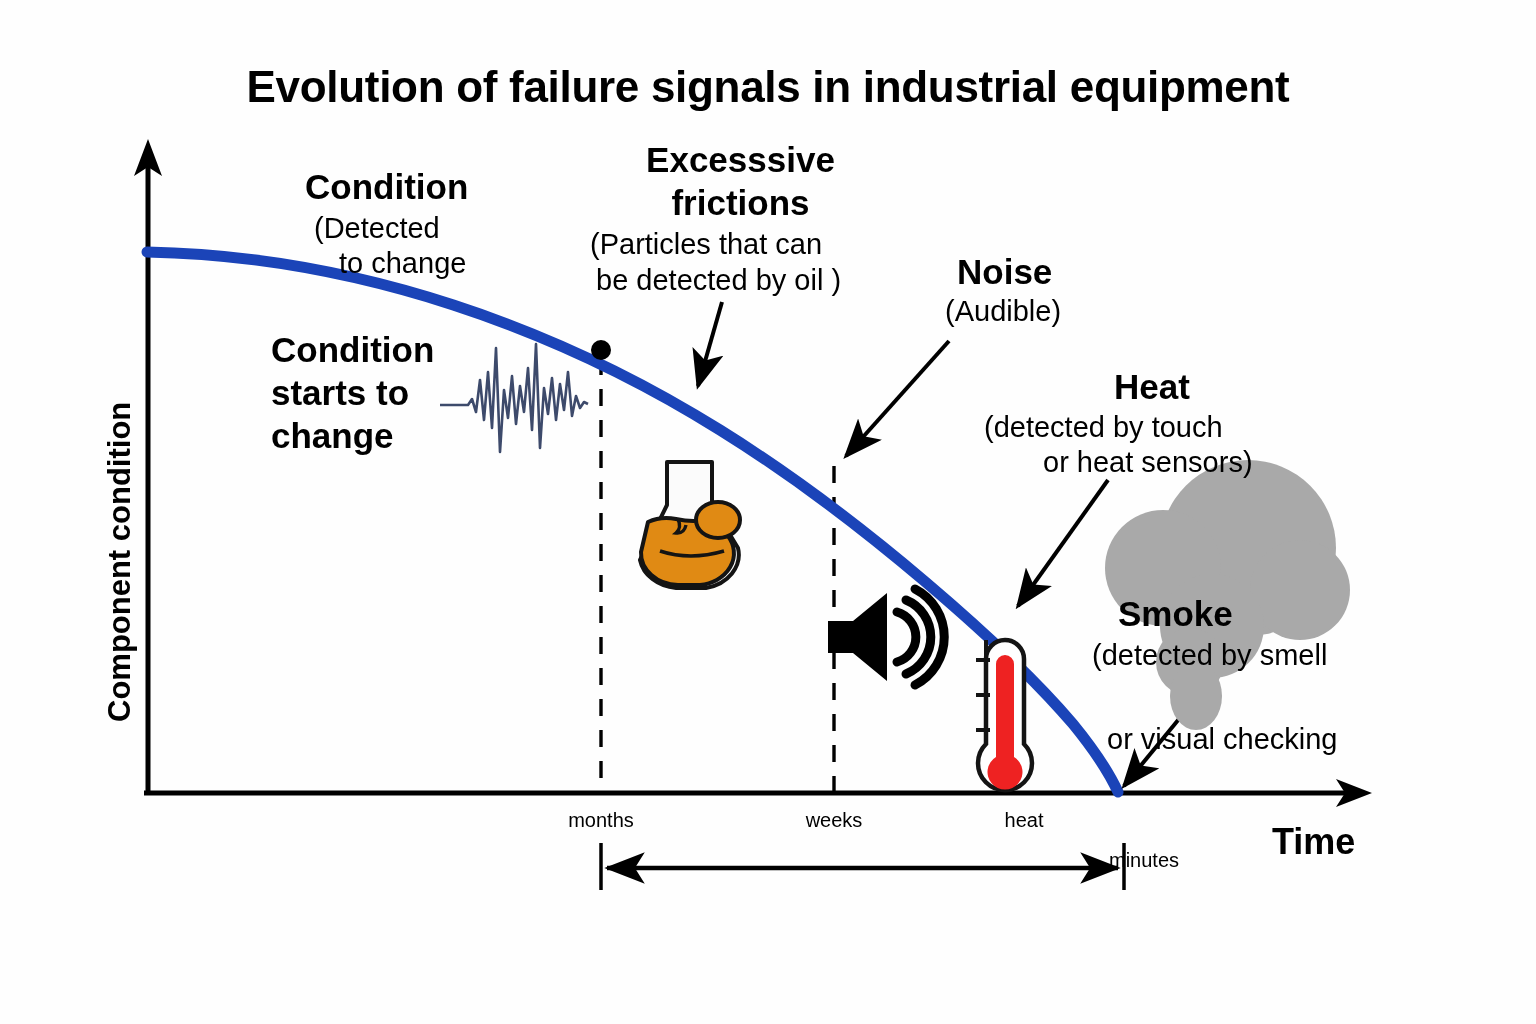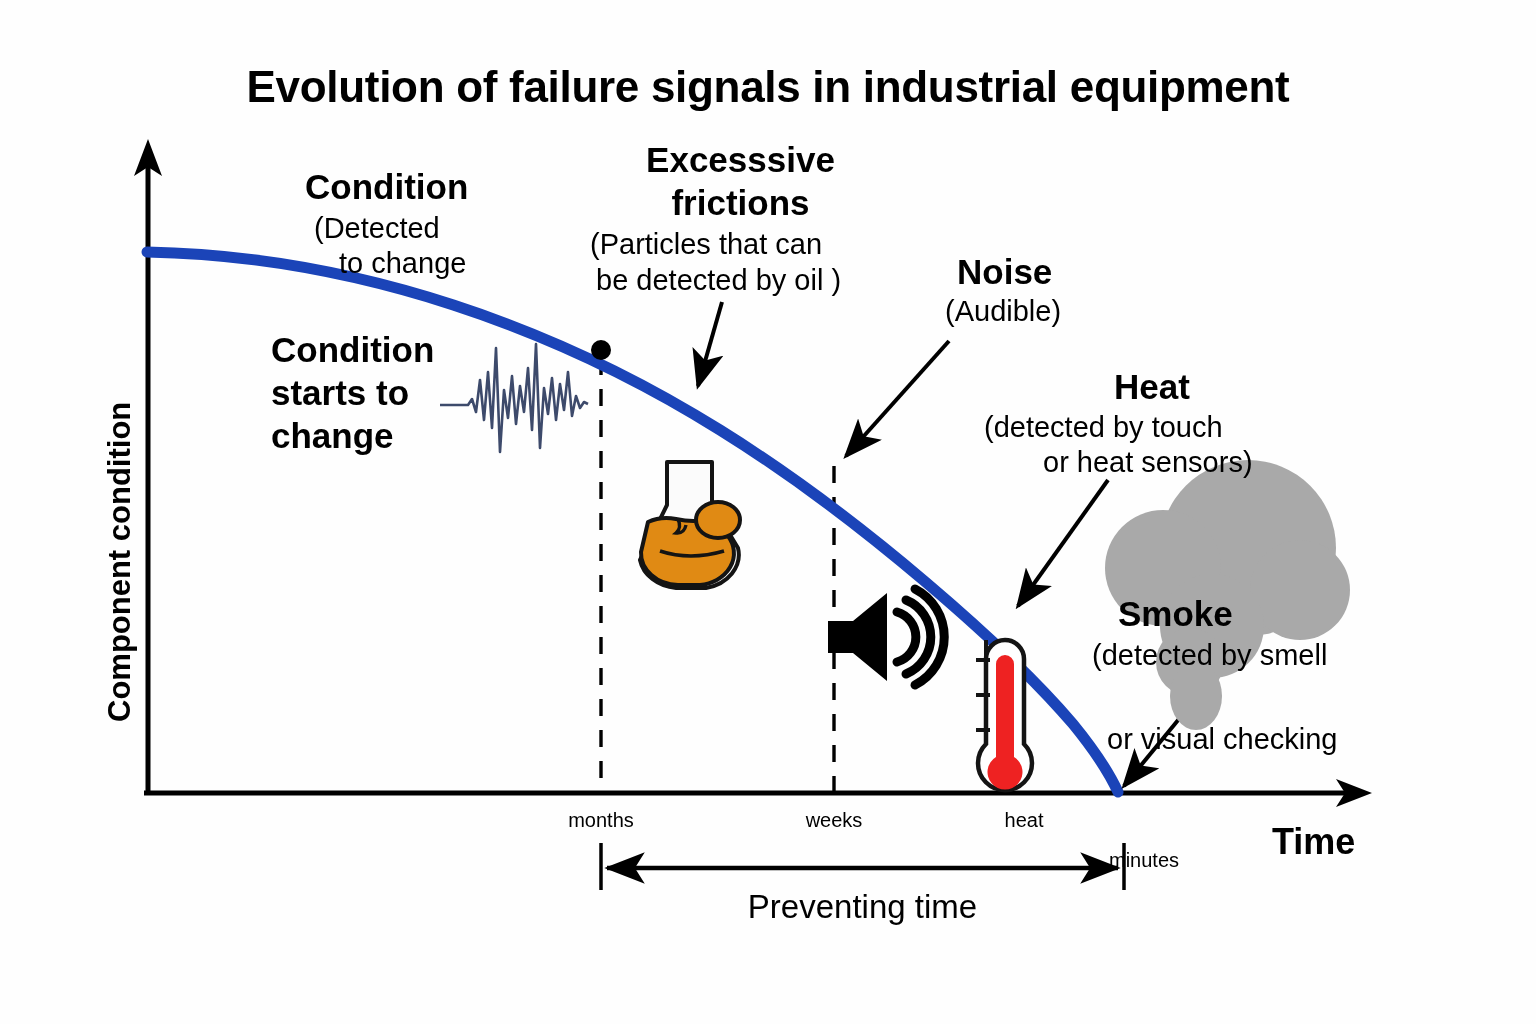--- a/index.html
+++ b/index.html
@@ -200,15 +200,14 @@
     <div class="lbl hd" style="left:1118px; top:595px;">Smoke</div>
     <div class="lbl sub" style="left:1092px; top:640px;">(detected by smell</div>
     <div class="lbl sub" style="left:1107px; top:676px;margin-top:48px;">or visual checking</div>
   </div>
 
   <div class="lbl tick ctr" style="left:521px; top:810px; width:160px;">months</div>
   <div class="lbl tick ctr" style="left:754px; top:810px; width:160px;">weeks</div>
   <div class="lbl tick ctr" style="left:944px; top:810px; width:160px;">heat</div>
   <div class="lbl tick ctr" style="left:1064px; top:810px; width:160px;margin-top:40px;">minutes</div>
 
-  <div class="lbl prev ctr" style="left:601px; top:890px; width:523px;">Preventing time</div>
 
 </div>
 
 </body></html>

